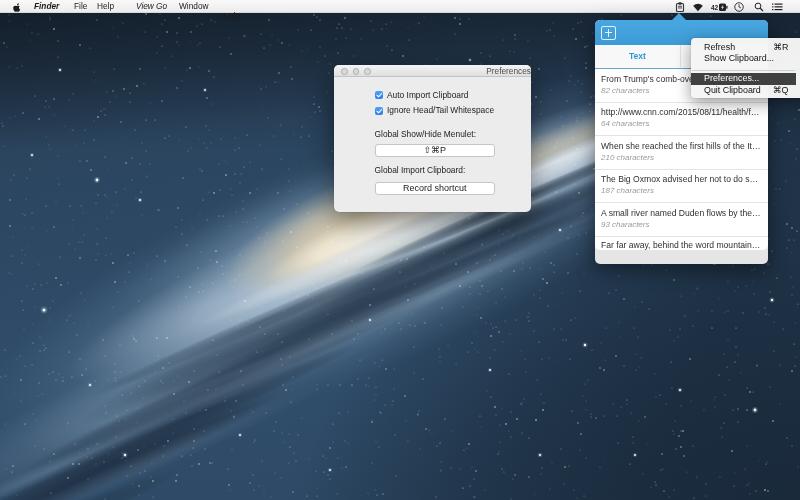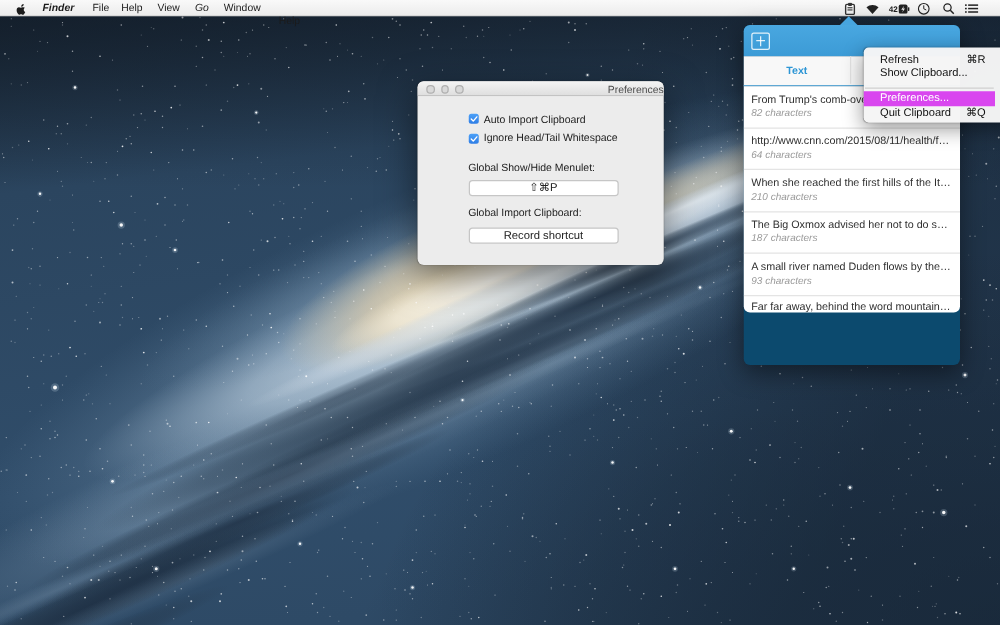--- a/index.html
+++ b/index.html
@@ -21,22 +21,22 @@
  line-height:12px;color:#4c4c4c;}
 #prefs .cb{position:absolute;left:40.5px;width:8.5px;height:8.5px;border-radius:2px;
  background:linear-gradient(#4da1f8,#2e7de5);box-sizing:border-box;}
 #prefs .cb svg{position:absolute;left:0;top:0;}
 #prefs .cblbl{position:absolute;left:53px;font-size:8.4px;color:#1c1c1c;line-height:9px;}
 #prefs .lbl{position:absolute;left:40.5px;font-size:8.4px;color:#1c1c1c;}
 #prefs .field{position:absolute;left:40.5px;width:120.5px;height:13px;background:#fff;
  border:1px solid #c6c6c6;border-radius:3px;box-sizing:border-box;text-align:center;
  font-size:9px;color:#222;line-height:11.5px;}
 
-#pop{position:absolute;left:595px;top:20px;width:173px;height:272px;border-radius:5px;
- background:#0c4a6e;box-shadow:0 6px 20px rgba(0,0,0,0.45);}
+#pop{position:absolute;left:595px;top:20px;width:173px;height:244px;border-radius:5px;
+ background:#e5e5e5;box-shadow:0 6px 20px rgba(0,0,0,0.45);}
 #pop .hdr{position:absolute;left:0;top:0;width:173px;height:25px;border-radius:5px 5px 0 0;
  background:linear-gradient(#49a7e0,#3c9bd6);}
 #pop .arrow{position:absolute;left:77px;top:-7px;width:0;height:0;
  border-left:7px solid transparent;border-right:7px solid transparent;border-bottom:7px solid #47a5df;}
 #pop .plus{position:absolute;left:6px;top:6px;width:15px;height:14px;border:1.2px solid rgba(255,255,255,0.85);
  border-radius:2px;box-sizing:border-box;}
 #pop .plus:before{content:"";position:absolute;left:5.7px;top:2px;width:1.2px;height:7.6px;background:rgba(255,255,255,0.85);}
 #pop .plus:after{content:"";position:absolute;left:2.5px;top:5.2px;width:7.6px;height:1.2px;background:rgba(255,255,255,0.85);}
 #pop .tabs{position:absolute;left:0;top:25px;width:173px;height:24px;background:#f8f8f8;
  border-bottom:1.3px solid #5fa8d4;box-sizing:border-box;}
@@ -48,21 +48,21 @@
 #pop .row .t1{position:absolute;left:6px;top:4.5px;width:161px;font-size:8.6px;color:#303030;
  white-space:nowrap;overflow:hidden;text-overflow:ellipsis;}
 #pop .row .t2{position:absolute;left:6px;top:16.5px;font-size:8px;font-style:italic;color:#9a9a9a;text-align:center;}
 
 #cmenu{position:absolute;left:691px;top:38px;width:121px;height:60px;border-radius:4px;
  background:rgba(245,245,245,0.98);box-shadow:0 5px 16px rgba(0,0,0,0.4),0 0 1px rgba(0,0,0,0.35);}
 #cmenu .it{position:absolute;left:0;width:104.5px;height:11.5px;font-size:8.9px;color:#111;line-height:11.5px;}
 #cmenu .it .l{position:absolute;left:13px;}
 #cmenu .it .r{position:absolute;right:7px;}
 #cmenu .sep{position:absolute;left:1px;width:102.5px;height:1px;background:#cfcfcf;}
-#cmenu .hl{background:#d946ef;color:#fff;}
+#cmenu .hl{background:#404040;color:#fff;}
 </style></head><body>
 <svg id="wall" width="800" height="500" viewBox="0 0 800 500">
 <defs>
 <linearGradient id="base" x1="0.1" y1="0" x2="0.3" y2="1">
  <stop offset="0" stop-color="#16222f"></stop>
         <stop offset="0.28" stop-color="#2b455f"></stop>
  <stop offset="0.75" stop-color="#304d6a"></stop>
         <stop offset="1" stop-color="#2e4a66"></stop>
 </linearGradient>
 <linearGradient id="rdark" x1="0" y1="0" x2="1" y2="0.3">
@@ -1717,21 +1717,21 @@
 
 </g>
 </svg>
 <div id="menubar">
     <svg class="abs" style="left:13px;top:2.5px" width="8" height="9" viewBox="0 0 170 200">
 <path fill="#1b1b1b" d="M150 69c-1 1-21 12-21 37 0 29 25 39 26 39-0 1-4 14-13 27-8 12-17 24-30 24s-16-8-31-8c-14 0-19 8-31 8s-21-11-30-25C9 155 1 133 1 112 1 78 23 60 44 60c13 0 23 9 31 9 7 0 19-9 33-9 5 0 24 0 42 9zM117 38c7-8 11-19 11-30 0-2 0-3-0-5-11 0-24 7-32 16-6 7-12 18-12 29 0 2 0 3 0 4 1 0 2 0 3 0 10 0 22-7 30-14z"></path>
     </svg>
     <div class="mi" style="left:34px;font-weight:bold;font-style:italic;">Finder</div>
     <div class="mi" style="left:74px;">File</div>
     <div class="mi" style="left:97px;">Help</div>
-    <div class="mi" style="left:126px;">View</div>
+    <div class="mi" style="left:136px;font-style:italic;">View</div>
     <div class="mi" style="left:156px;font-style:italic;">Go</div>
     <div class="mi" style="left:179px;">Window</div>
     <div class="mi" style="left:223px;margin-top:10px;">Help</div>
 <svg class="abs" style="left:675px;top:1.5px" width="10" height="10" viewBox="0 0 20 20">
  <rect x="3" y="3" width="14" height="16" rx="2" fill="none" stroke="#333" stroke-width="2.2"></rect>
  <rect x="7" y="0.5" width="6" height="5" rx="1" fill="#333"></rect>
  <rect x="6" y="7.5" width="8" height="1.8" fill="#333"></rect>
       <rect x="6" y="11" width="8" height="1.8" fill="#333"></rect>
 </svg>
 <svg class="abs" style="left:691.5px;top:2.5px" width="12" height="9" viewBox="0 0 24 18">

